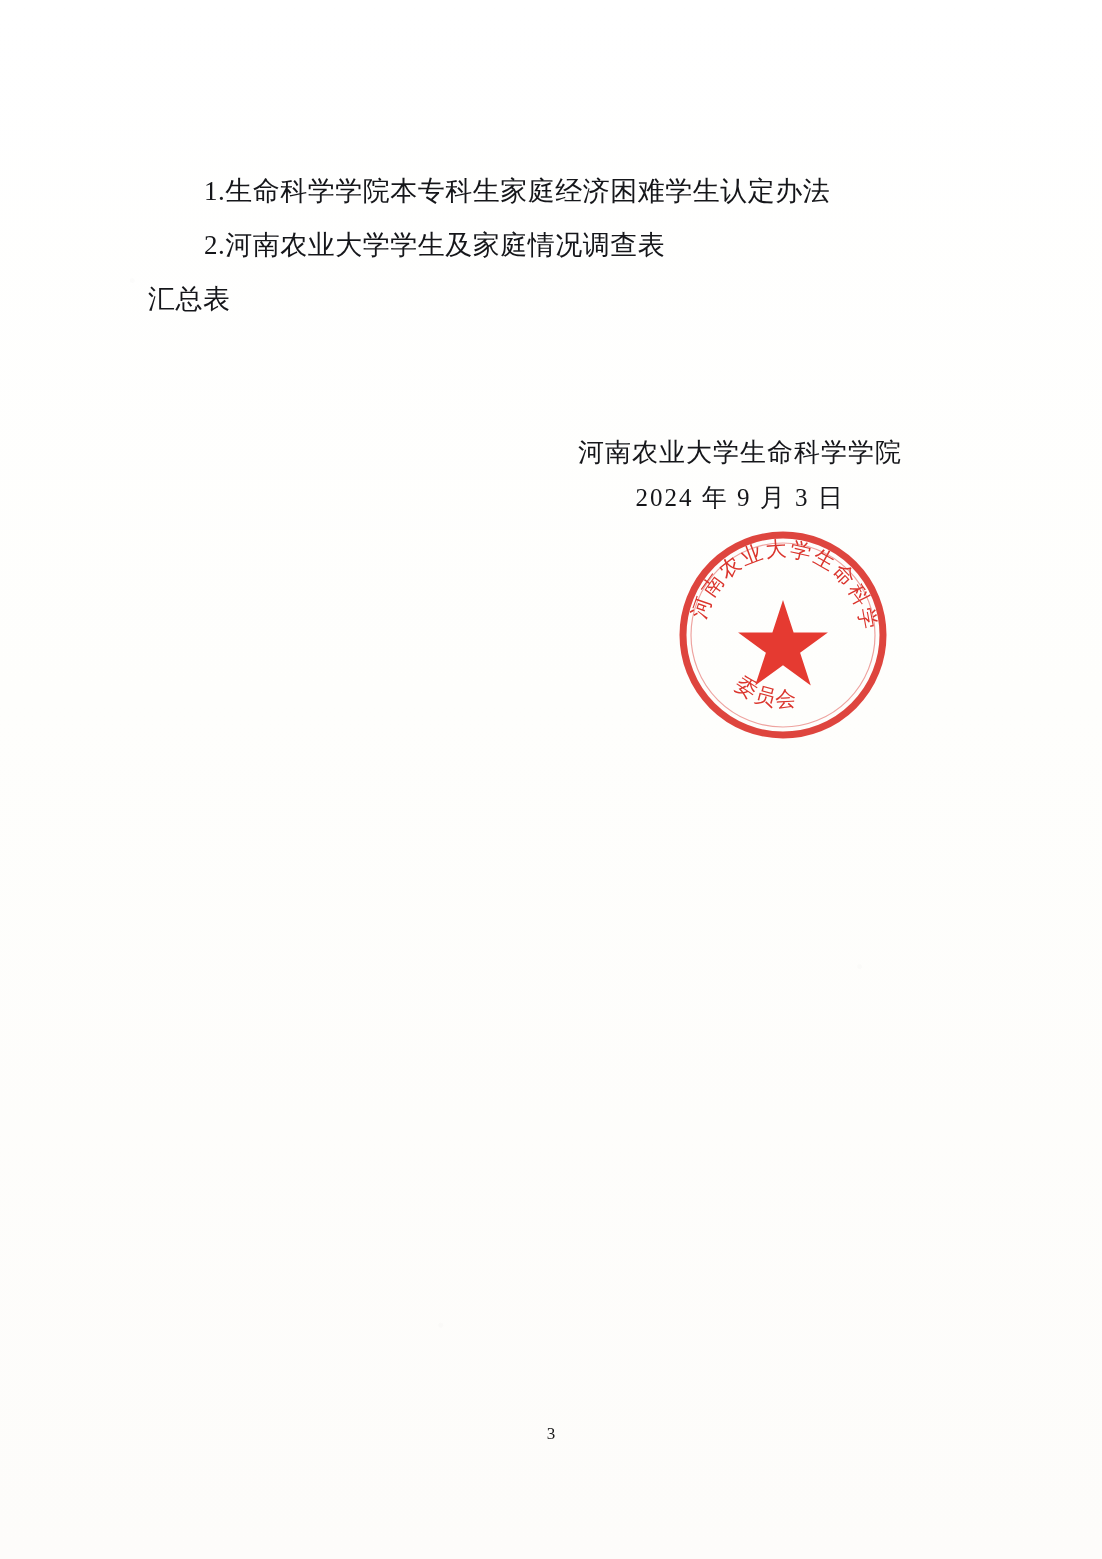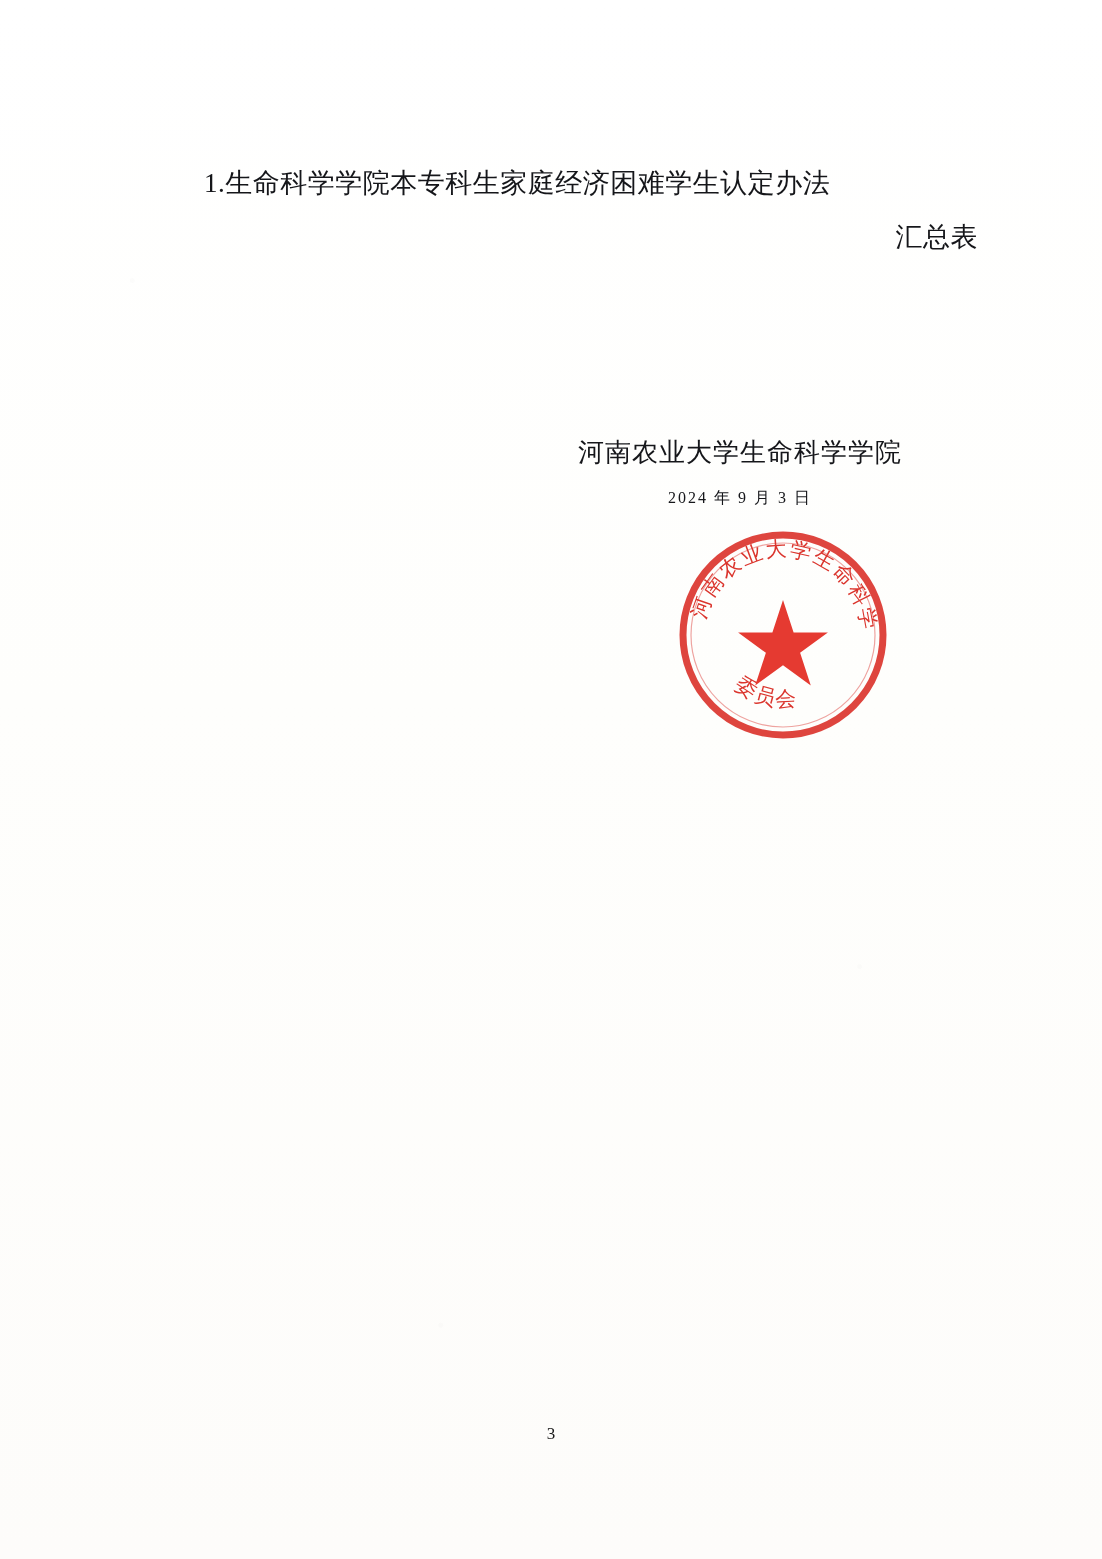--- a/index.html
+++ b/index.html
@@ -25,21 +25,21 @@
     background:
       radial-gradient(circle at 12% 18%, rgba(0,0,0,0.012) 0 2px, transparent 3px),
       radial-gradient(circle at 78% 62%, rgba(0,0,0,0.010) 0 2px, transparent 3px),
       radial-gradient(circle at 40% 85%, rgba(0,0,0,0.010) 0 2px, transparent 3px),
       linear-gradient(180deg, #ffffff 0%, #fefefc 45%, #fdfcfa 100%);
     pointer-events: none;
   }
   .content {
     position: absolute;
     left: 148px;
-    top: 156px;
+    top: 164px;
     width: 830px;
   }
   .list-item {
     font-size: 27px;
     line-height: 54px;
     color: #15161a;
     letter-spacing: 0.5px;
     text-indent: 56px;
     font-family: "Liberation Serif", "DejaVu Serif", serif;
   }
@@ -50,21 +50,21 @@
     text-align: center;
     color: #15161a;
   }
   .sig-line {
     font-size: 26px;
     line-height: 46px;
     letter-spacing: 1px;
     white-space: nowrap;
   }
   .sig-date {
-    font-size: 16px;
+    font-size: 25px;
     line-height: 44px;
     letter-spacing: 2px;
     white-space: nowrap;
   }
   
   .seal {
     position: absolute;
     left: 676px;
     top: 528px;
     width: 214px;
@@ -93,21 +93,24 @@
 </head>
 <body>
 
 <div class="page">
   <div class="paper-noise"></div>
 
   <div class="content">
     <div class="list-item">
       <span>1.</span><span>生命科学学院本专科生家庭经济困难学生认定办法</span>
     </div>
-    <div class="list-item" style="text-indent:0;text-align:right;">
+    <div class="list-item">
+      <span>2.</span><span>河南农业大学学生及家庭情况调查表</span>
+    </div>
+    <div class="list-item" style="text-indent:0;">
       <span>汇总表</span>
     </div>
   </div>
 
   <div class="signature-block">
     <div class="sig-line">河南农业大学生命科学学院</div>
     <div class="sig-date">2024 年 9 月 3 日</div>
   </div>
 
   <div class="seal">

